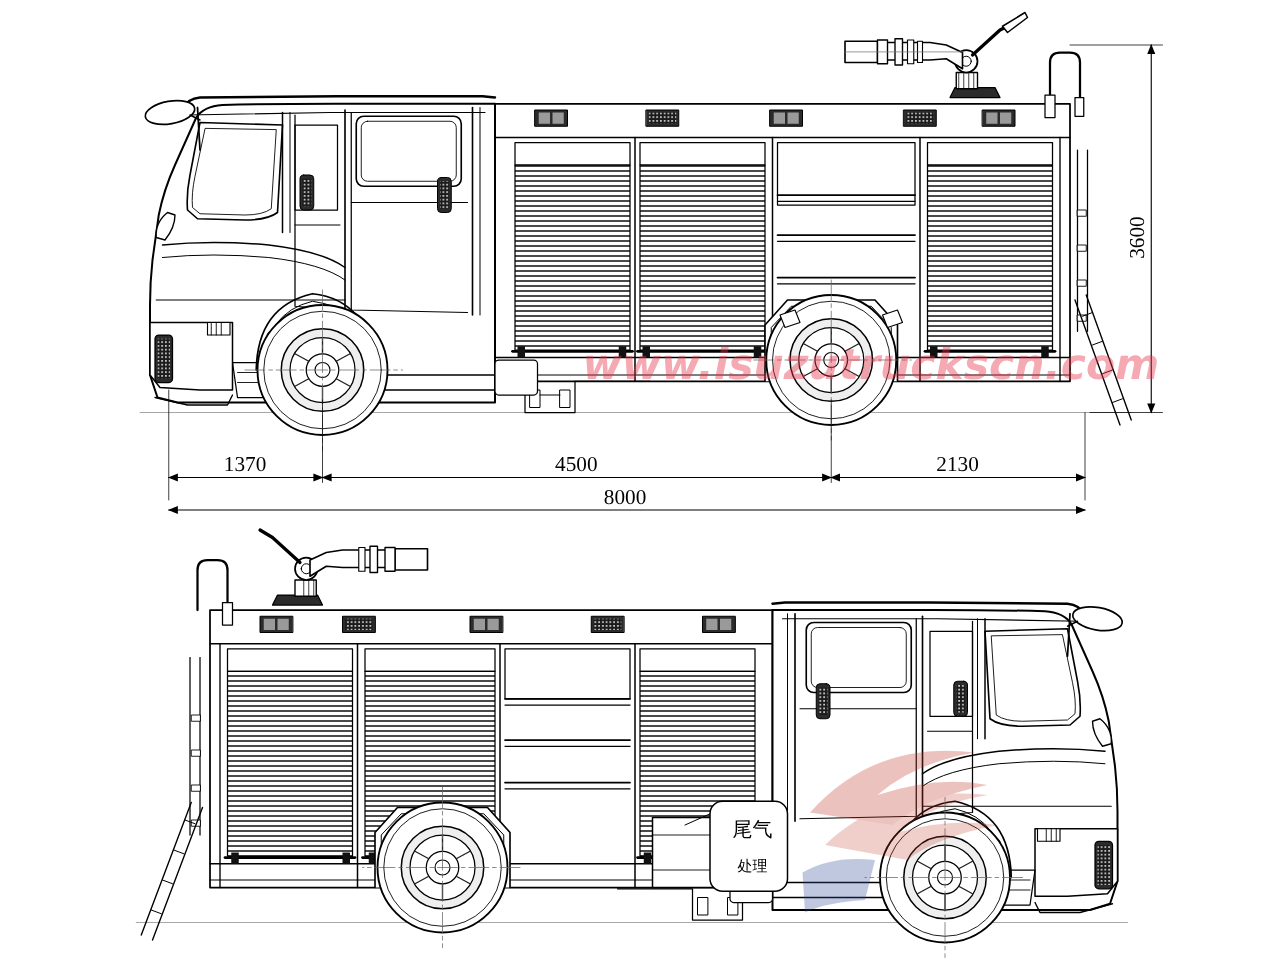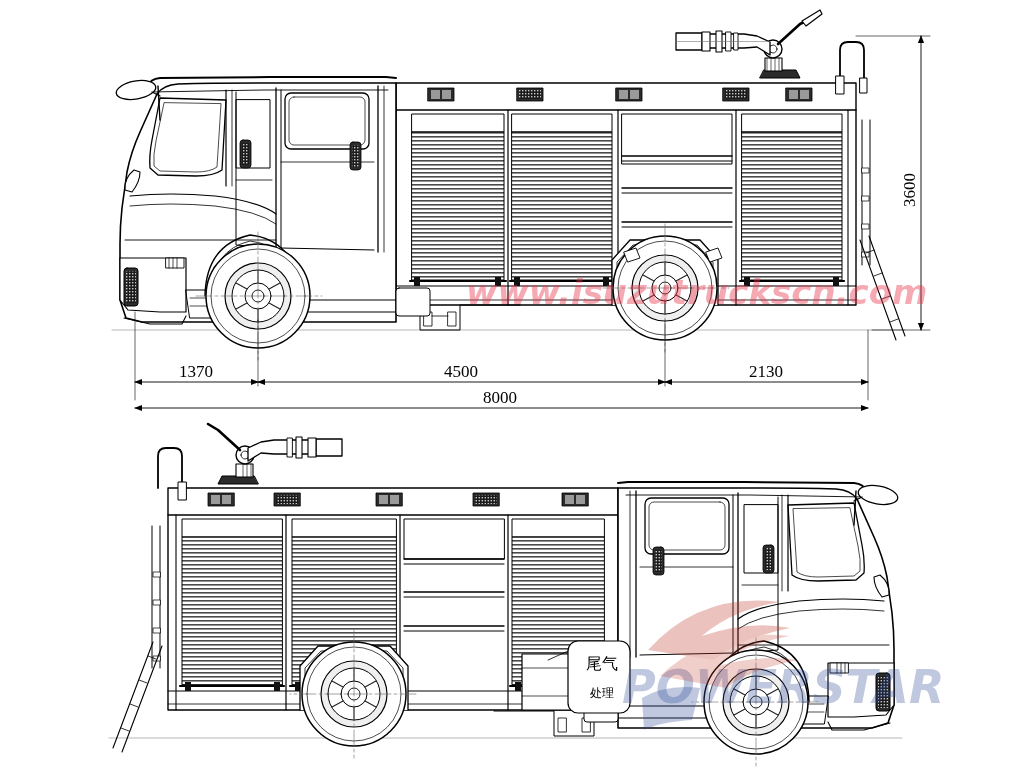--- a/index.html
+++ b/index.html
@@ -597,21 +597,20 @@
   <g>
     <line x1="575" y1="648" x2="548" y2="660" stroke="#000" stroke-width="0.8"></line>
   </g>
 
   <rect x="568" y="641" width="62" height="72" rx="10" ry="10" fill="#ffffff" stroke="#000" stroke-width="1.2"></rect>
   </g>
 </svg>
 
 <div class="wm-layer">
   <div class="wm-url">www.isuzutruckscn.com</div>
-  <div class="wm-brand">POWERSTAR</div>
 
   <svg width="250" height="170" style="position:absolute;left:640px;top:580px;opacity:.30;">
     <path d="M8 70 Q60 12 140 22 Q92 30 62 56 Q110 40 150 48 Q100 58 74 80 Z" fill="#c0392b"></path>
     <path d="M20 96 Q70 48 150 56 Q104 64 78 86 Q120 74 158 80 Q108 90 86 108 Z" fill="#c0392b" opacity=".8"></path>
     <path d="M2 118 Q26 104 60 108 L52 140 Q20 142 4 150 Z" fill="#2f4c96"></path>
   </svg>
 </div>
 
 <div class="cn-label" style="left:566px;top:650px;width:72px;">
   <div style="font-size:16px;padding-top:4px;">尾气</div>

